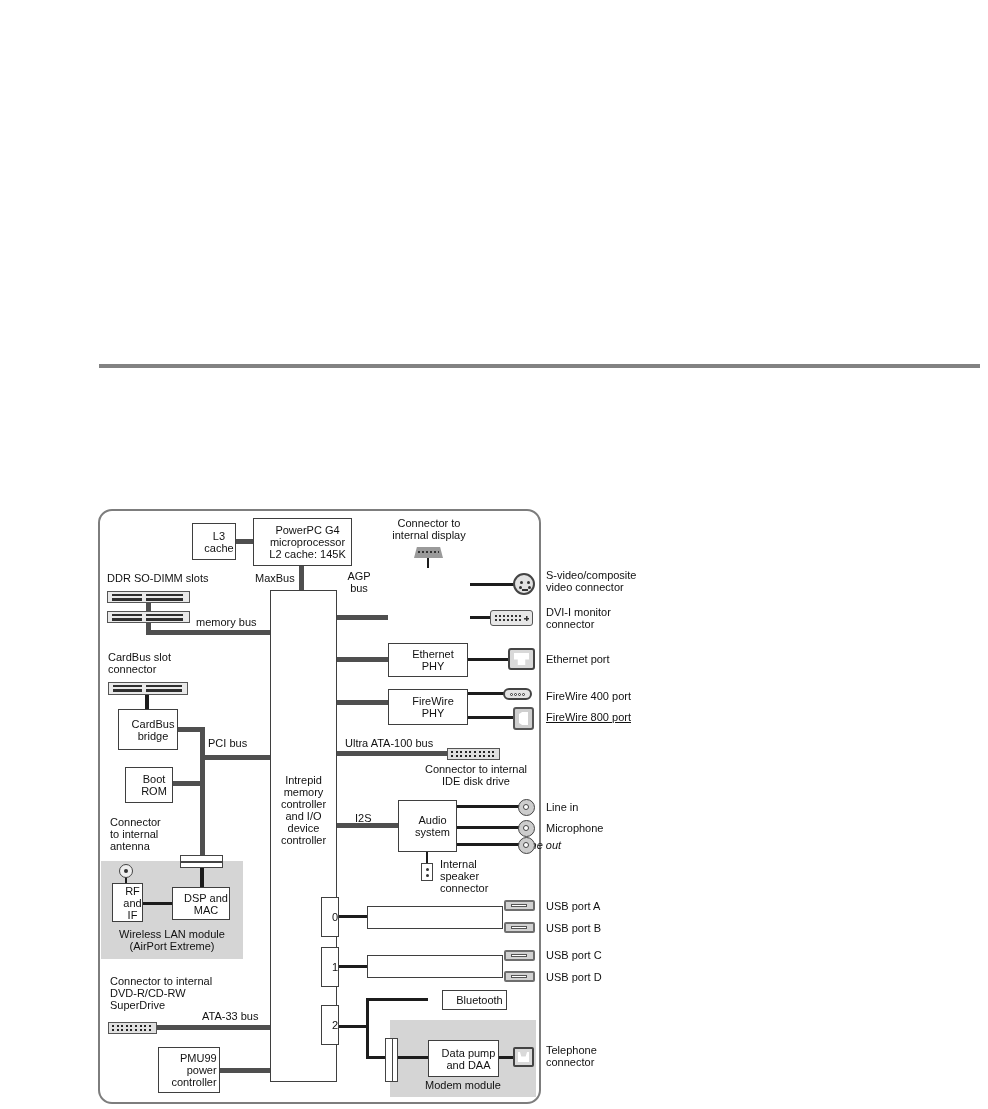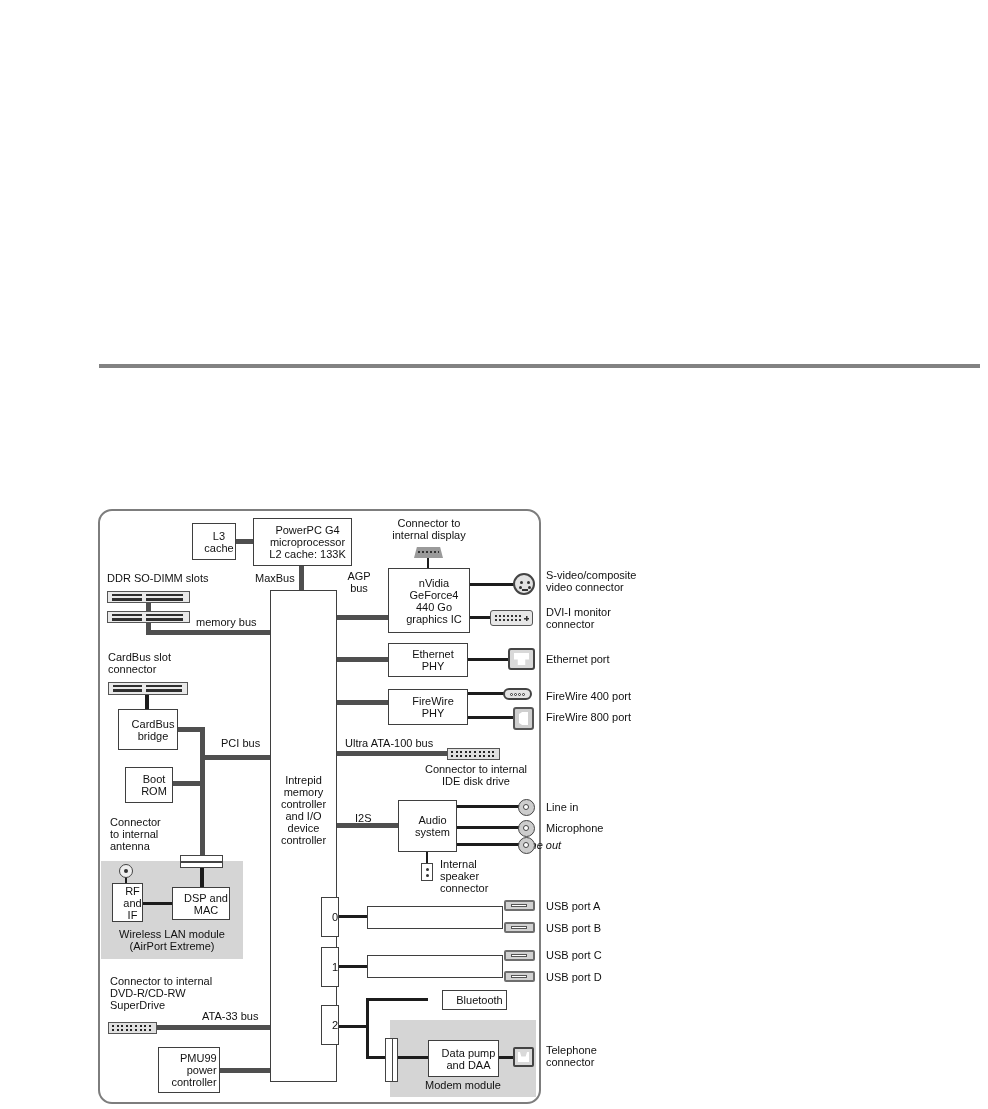--- a/index.html
+++ b/index.html
@@ -117,25 +117,21 @@
   <div class="wire" style="left:367px;top:998px;width:61px;height:3px;"></div>
   <div class="wire" style="left:366px;top:998px;width:3px;height:61px;"></div>
   <div class="wire" style="left:367px;top:1056px;width:18px;height:3px;"></div>
   <div class="wire" style="left:397px;top:1056px;width:31px;height:3px;"></div>
   <div class="wire" style="left:498px;top:1056px;width:15px;height:3px;"></div>
 
   <div class="box" style="left:192px;top:523px;width:44px;height:37px;"><span>L3
 cache</span></div>
   <div class="box" style="left:253px;top:518px;width:99px;height:48px;"><span>PowerPC G4
 microprocessor
-L2 cache: 133K</span></div>
-  <div class="box" style="left:388px;top:568px;width:82px;height:65px;"><span>nVidia
-GeForce4
-440 Go
-graphics IC</span></div>
+L2 cache: 145K</span></div>
   <div class="box" style="left:388px;top:643px;width:80px;height:34px;"><span>Ethernet
 PHY</span></div>
   <div class="box" style="left:388px;top:689px;width:80px;height:36px;"><span>FireWire
 PHY</span></div>
   <div class="box boxrel" style="left:270px;top:590px;width:67px;height:492px;">
     <span class="itext">Intrepid
 memory
 controller
 and I/O
 device
@@ -167,21 +163,21 @@
 
   <div class="lbl" style="left:107px;top:572px;">DDR SO-DIMM slots</div>
   <div class="lbl" style="left:255px;top:572px;">MaxBus</div>
   <div class="lbl ctr" style="left:340px;top:570px;width:38px;">AGP
 bus</div>
   <div class="lbl" style="left:196px;top:616px;">memory bus</div>
   <div class="lbl ctr" style="left:378px;top:517px;width:102px;">Connector to
 internal display</div>
   <div class="lbl" style="left:108px;top:651px;">CardBus slot
 connector</div>
-  <div class="lbl" style="left:221px;top:737px;text-align:right;">PCI bus</div>
+  <div class="lbl" style="left:208px;top:737px;text-align:right;">PCI bus</div>
   <div class="lbl" style="left:345px;top:737px;">Ultra ATA-100 bus</div>
   <div class="lbl ctr" style="left:411px;top:763px;width:130px;">Connector to internal
 IDE disk drive</div>
   <div class="lbl" style="left:355px;top:812px;">I2S</div>
   <div class="lbl" style="left:440px;top:858px;">Internal
 speaker
 connector</div>
   <div class="lbl" style="left:110px;top:816px;">Connector
 to internal
 antenna</div>
@@ -192,21 +188,21 @@
 SuperDrive</div>
   <div class="lbl" style="left:202px;top:1010px;">ATA-33 bus</div>
   <div class="lbl ctr" style="left:390px;top:1079px;width:146px;">Modem module</div>
 
   <div class="lbl" style="left:546px;top:569px;">S-video/composite
 video connector</div>
   <div class="lbl" style="left:546px;top:606px;">DVI-I monitor
 connector</div>
   <div class="lbl" style="left:546px;top:653px;">Ethernet port</div>
   <div class="lbl" style="left:546px;top:690px;">FireWire 400 port</div>
-  <div class="lbl" style="left:546px;top:711px;">FireWire 800 port</div>
+  <div class="lbl" style="left:546px;top:711px;text-decoration:underline;">FireWire 800 port</div>
   <div class="lbl" style="left:546px;top:801px;">Line in</div>
   <div class="lbl" style="left:546px;top:822px;">Microphone</div>
   <div class="lbl" style="left:522px;top:839px;font-style:italic;">Line out</div>
   <div class="lbl" style="left:546px;top:900px;">USB port A</div>
   <div class="lbl" style="left:546px;top:922px;">USB port B</div>
   <div class="lbl" style="left:546px;top:949px;">USB port C</div>
   <div class="lbl" style="left:546px;top:971px;">USB port D</div>
   <div class="lbl" style="left:546px;top:1044px;">Telephone
 connector</div>
 

